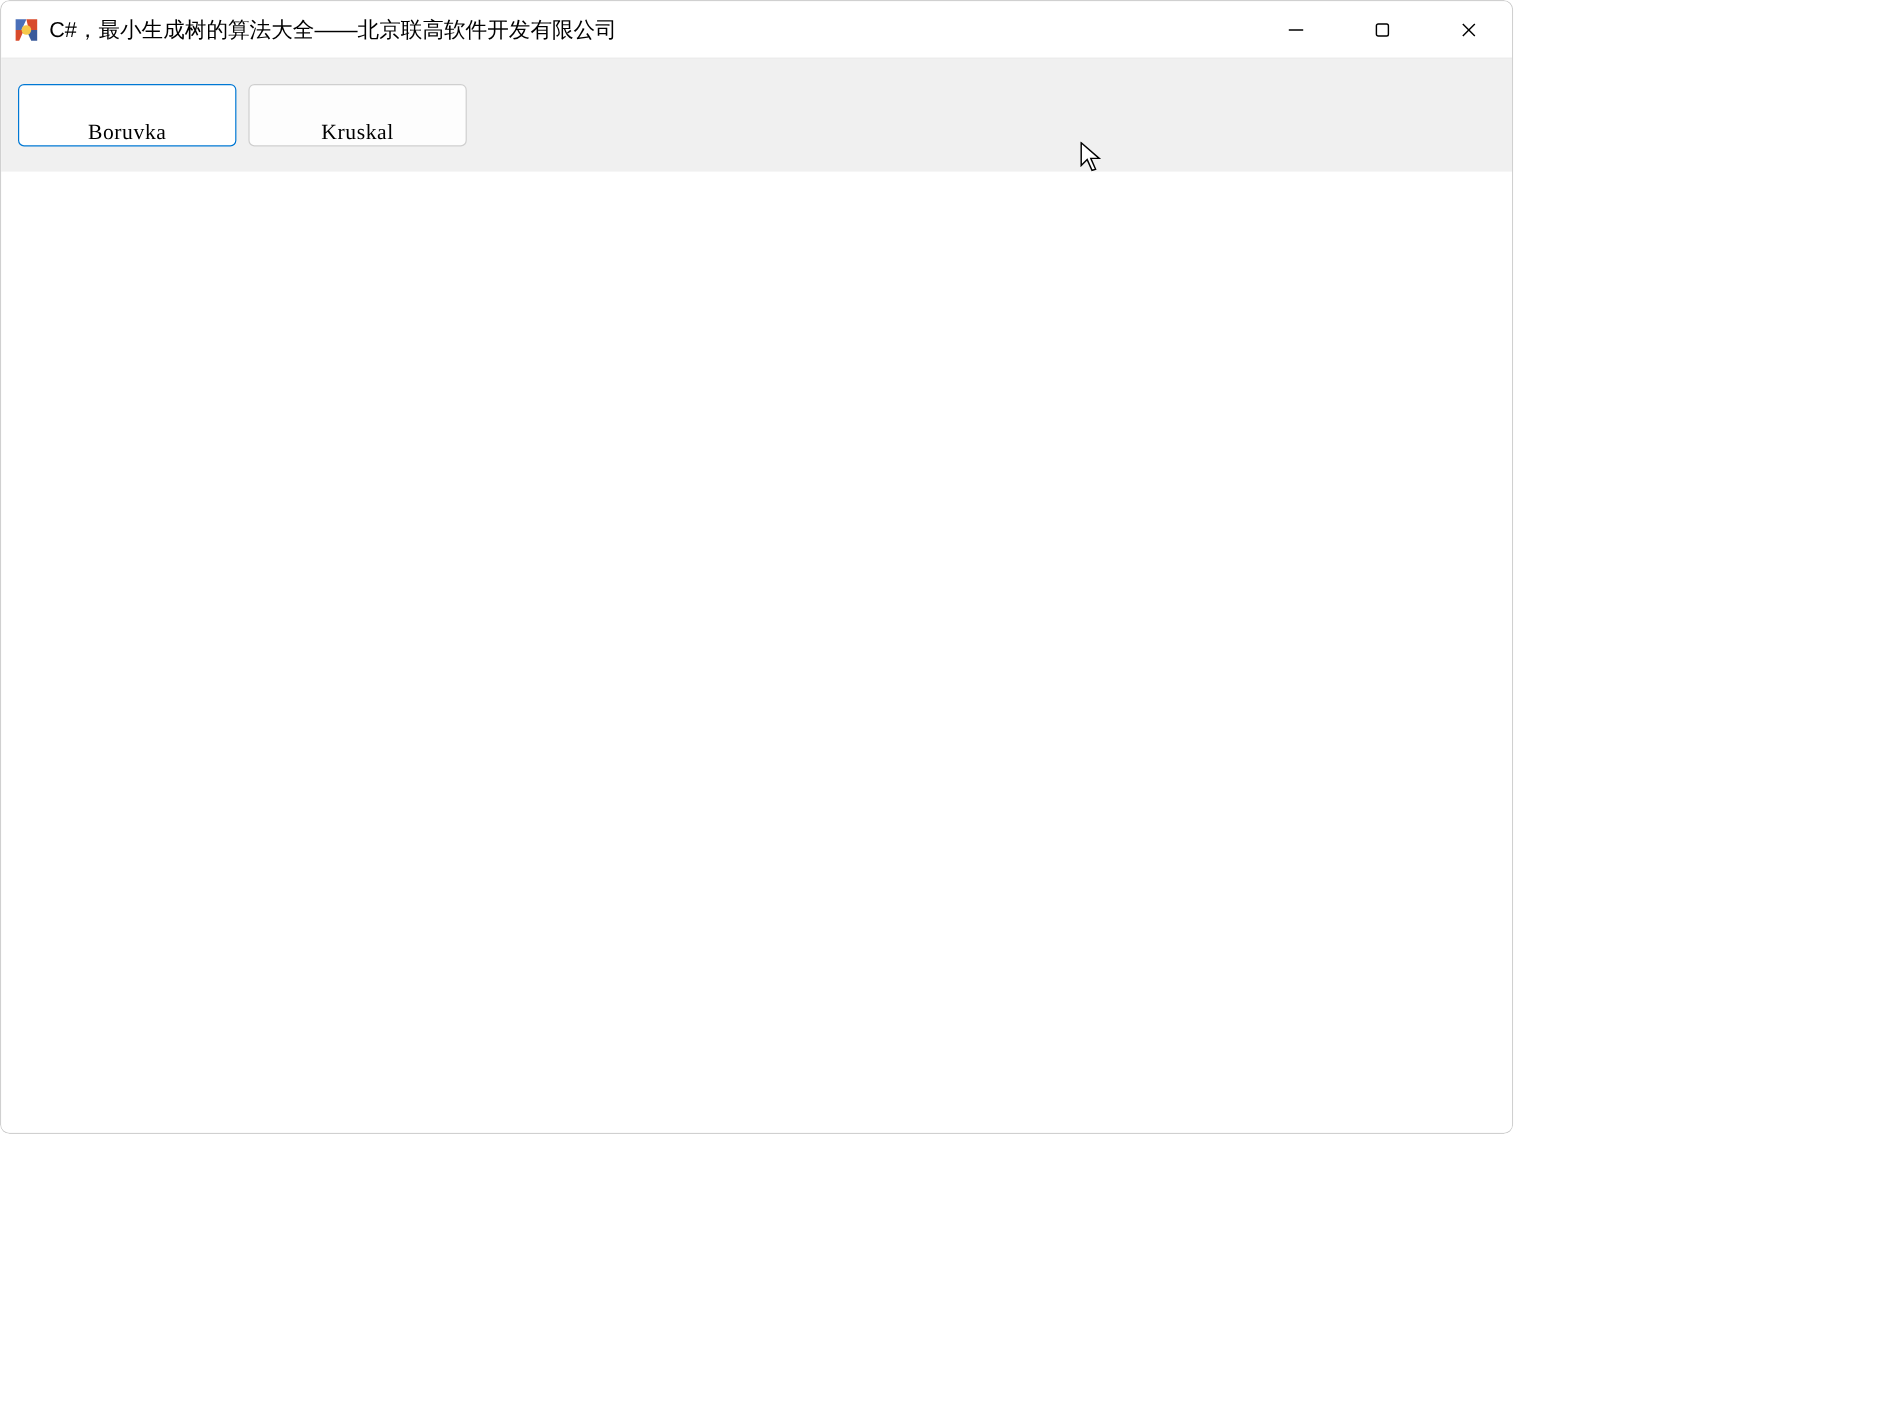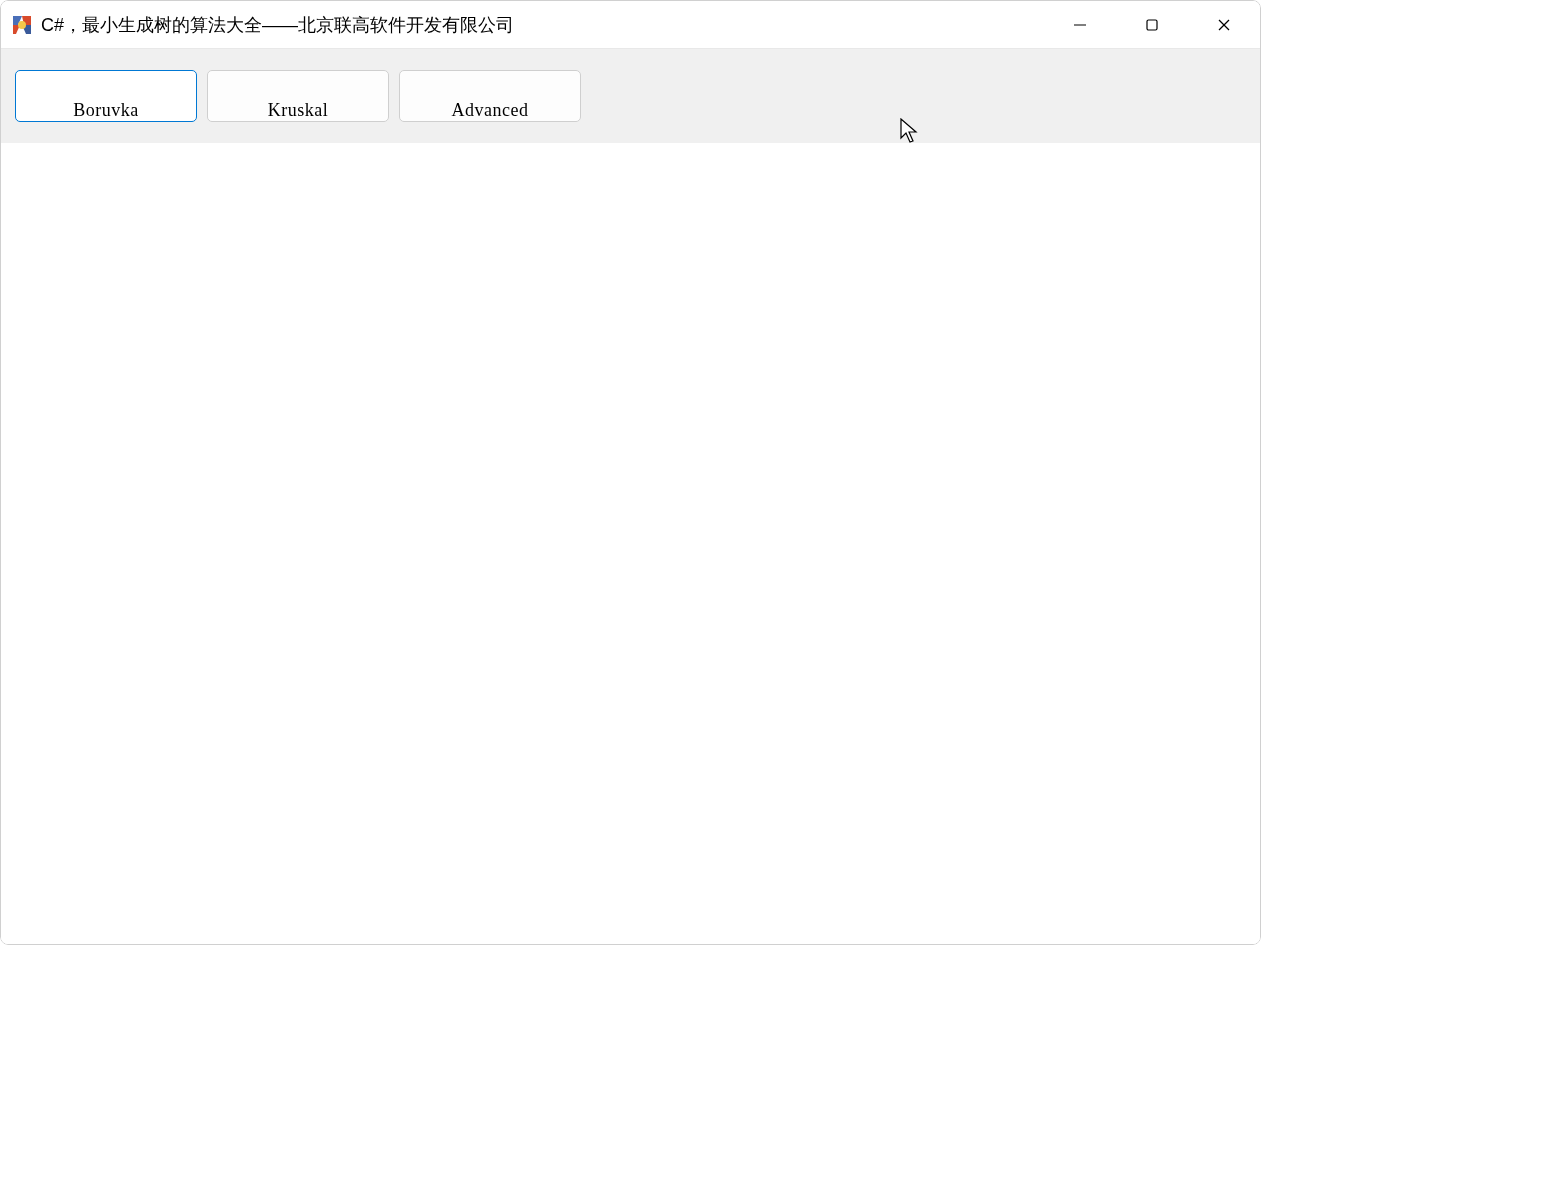--- a/index.html
+++ b/index.html
@@ -150,23 +150,20 @@
     </div>
   </div>
 
   <div class="toolbar">
     <button class="toolbar-button selected">
       <span>Boruvka</span>
     </button>
     <button class="toolbar-button">
       <span>Kruskal</span>
     </button>
-    <button class="toolbar-button">
-      <span>Advanced</span>
-    </button>
   </div>
 
   <div class="content-area"></div>
 
 </div>
 
 <div class="cursor">
   <svg viewBox="0 0 20 28">
     <path d="M 1 1 L 1 20 L 6 15 L 10 24 L 13 23 L 9 14 L 16 14 Z" fill="#ffffff" stroke="#000000" stroke-width="1.2"></path>
   </svg>

